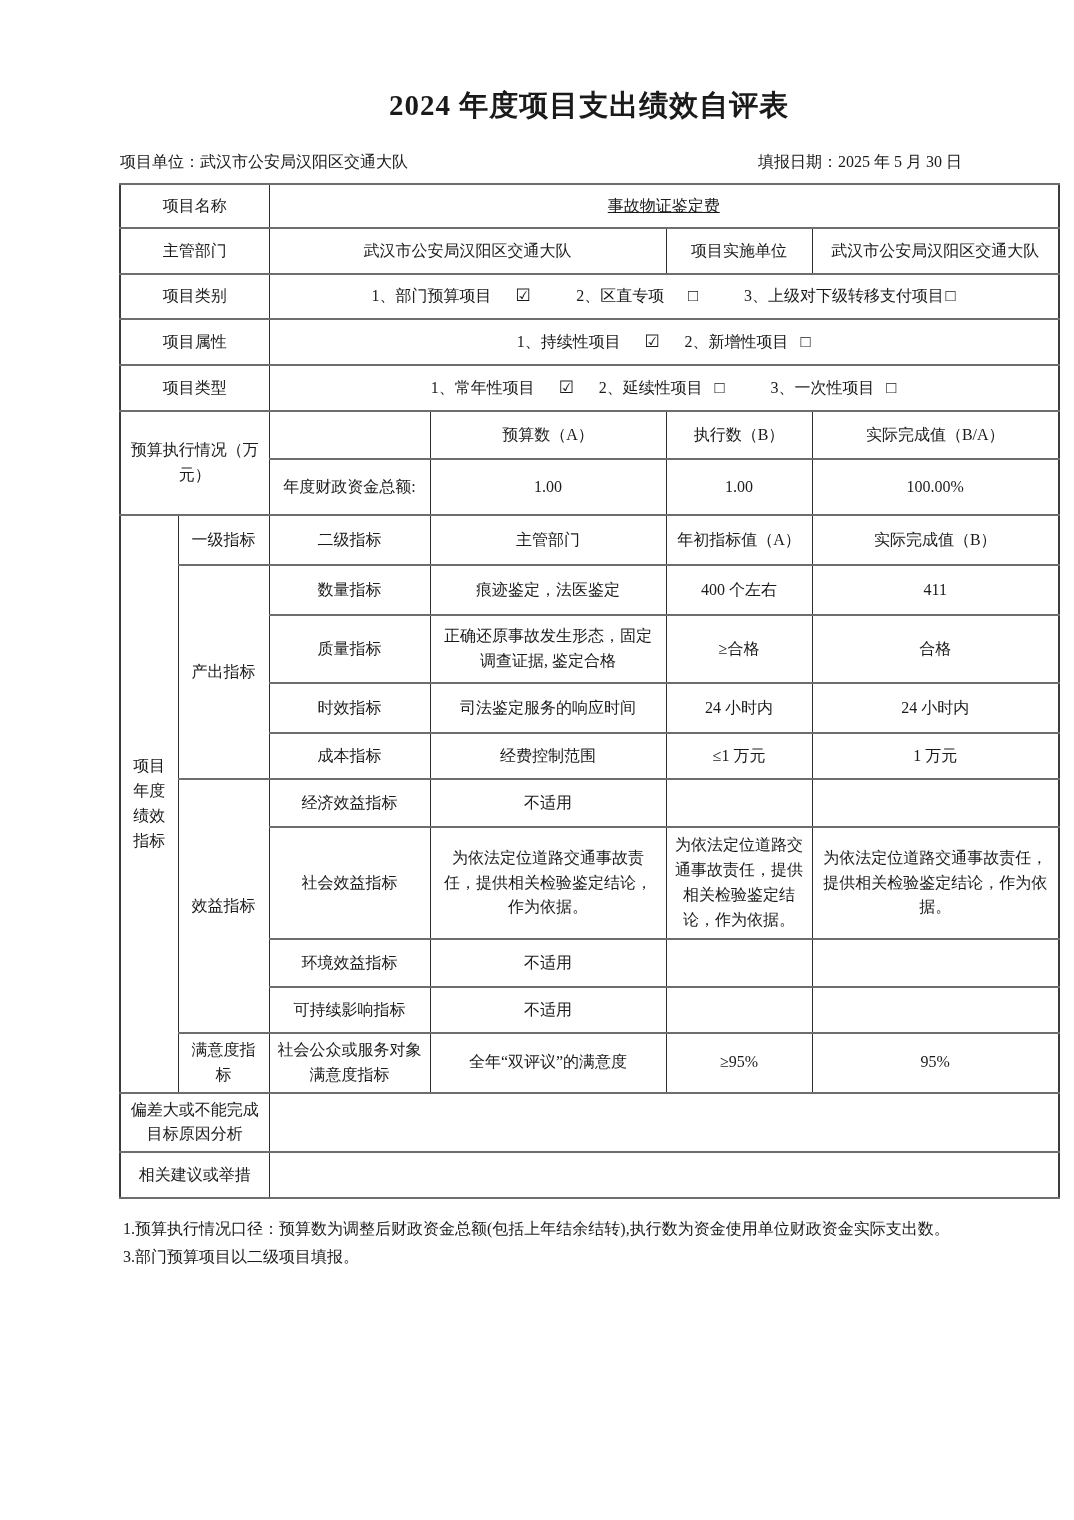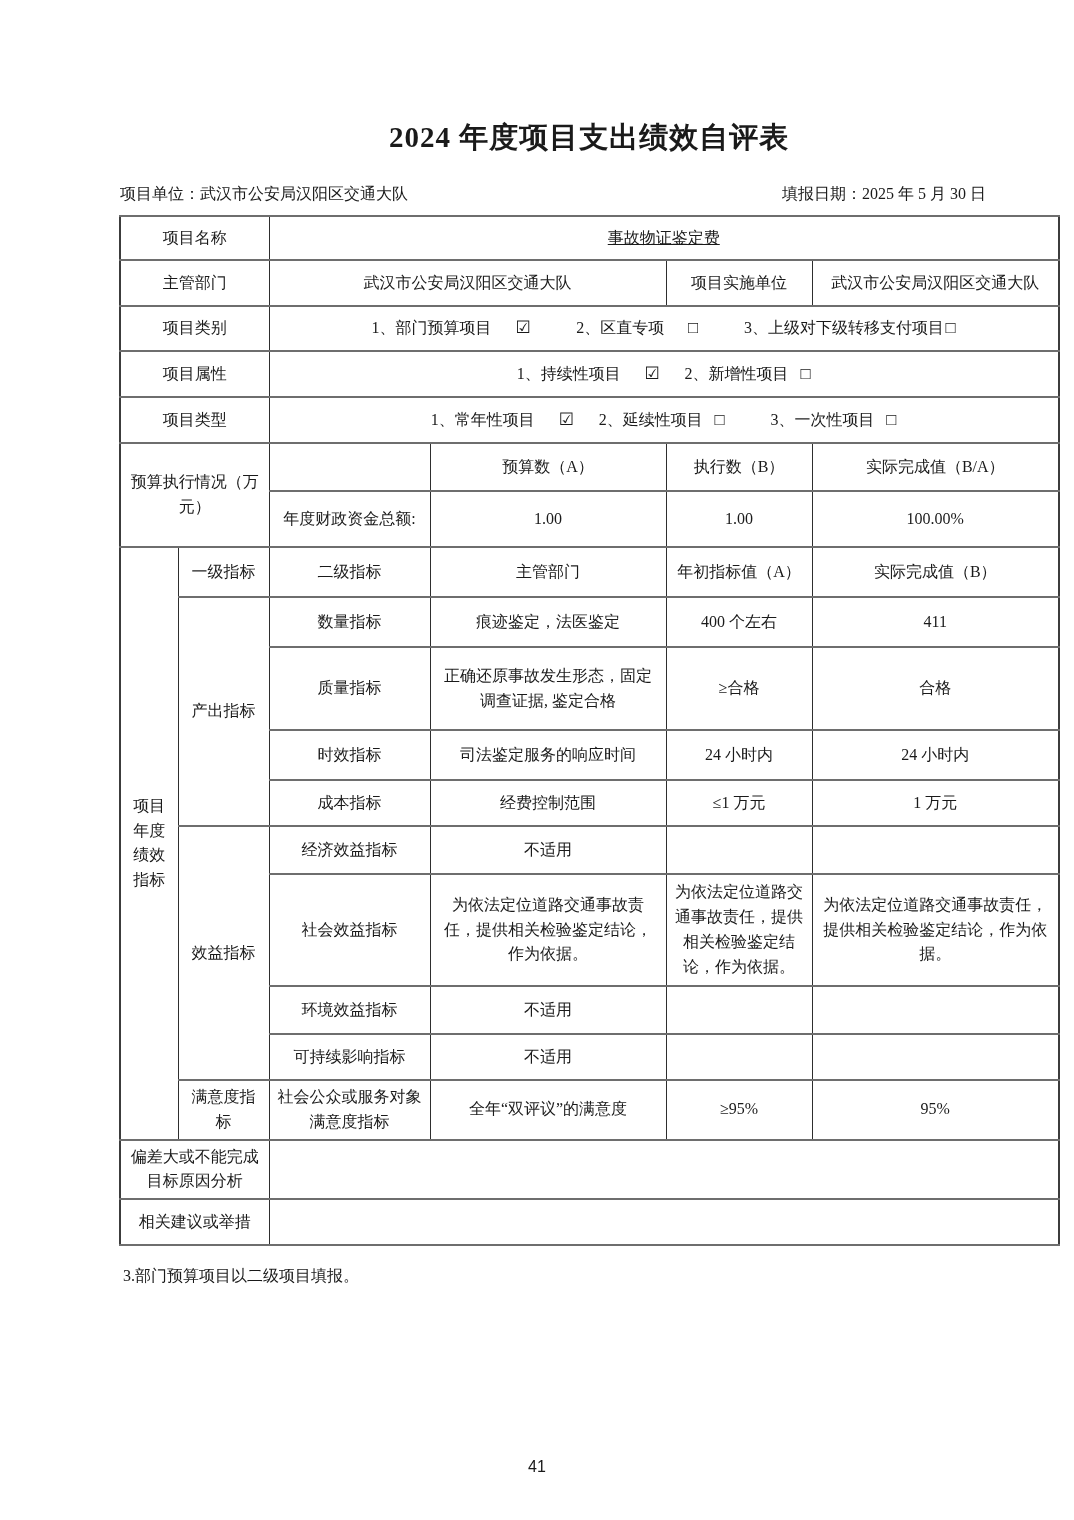--- a/index.html
+++ b/index.html
@@ -6,37 +6,37 @@
   .page{
     position:relative;
     width:1074px;height:1520px;
     background:#ffffff;
     font-family:"Liberation Serif","DejaVu Serif",serif;
     color:#1a1a1a;
     overflow:hidden;
   }
   .title{
     margin:0;
-    padding-top:118px;
+    padding-top:86px;
     margin-left:120px;
     width:938px;
     text-align:center;
     font-size:29px;
     font-weight:bold;
     letter-spacing:1px;
   }
   .meta-row{
     margin:26px 0 10px 120px;
     width:938px;
     display:flex;
     justify-content:space-between;
     font-size:16px;
     gap:12px;
   }
-  .meta-row .date{ margin-right:72px; }
+  .meta-row .date{ margin-right:96px; }
 
   table.main{
     margin-left:119px;
     width:939px;
     border-collapse:collapse;
     table-layout:fixed;
     font-size:16px;
   }
   table.main td{
     border-left:1px solid #2e2e2e;
@@ -162,21 +162,21 @@
       <td>实际完成值（B）</td>
     </tr>
 
     <tr style="height:50px">
       <td rowspan="4">产出指标</td>
       <td>数量指标</td>
       <td>痕迹鉴定，法医鉴定</td>
       <td>400 个左右</td>
       <td>411</td>
     </tr>
-    <tr style="height:83px">
+    <tr style="height:68px">
       <td>质量指标</td>
       <td>正确还原事故发生形态，固定调查证据, 鉴定合格</td>
       <td>≥合格</td>
       <td>合格</td>
     </tr>
     <tr style="height:50px">
       <td>时效指标</td>
       <td>司法鉴定服务的响应时间</td>
       <td>24 小时内</td>
       <td>24 小时内</td>
@@ -228,18 +228,18 @@
     </tr>
 
     <tr style="height:46px">
       <td colspan="2">相关建议或举措</td>
       <td colspan="4" class="left"></td>
     </tr>
   </tbody>
     </table>
 
   <div class="notes">
+    <p>1.预算执行情况口径：预算数为调整后财政资金总额(包括上年结余结转),执行数为资金使用单位财政资金实际支出数。</p>
     <p>3.部门预算项目以二级项目填报。</p>
   </div>
 
-  <div class="page-number">41</div>
 
 </div>
 
 </body></html>

